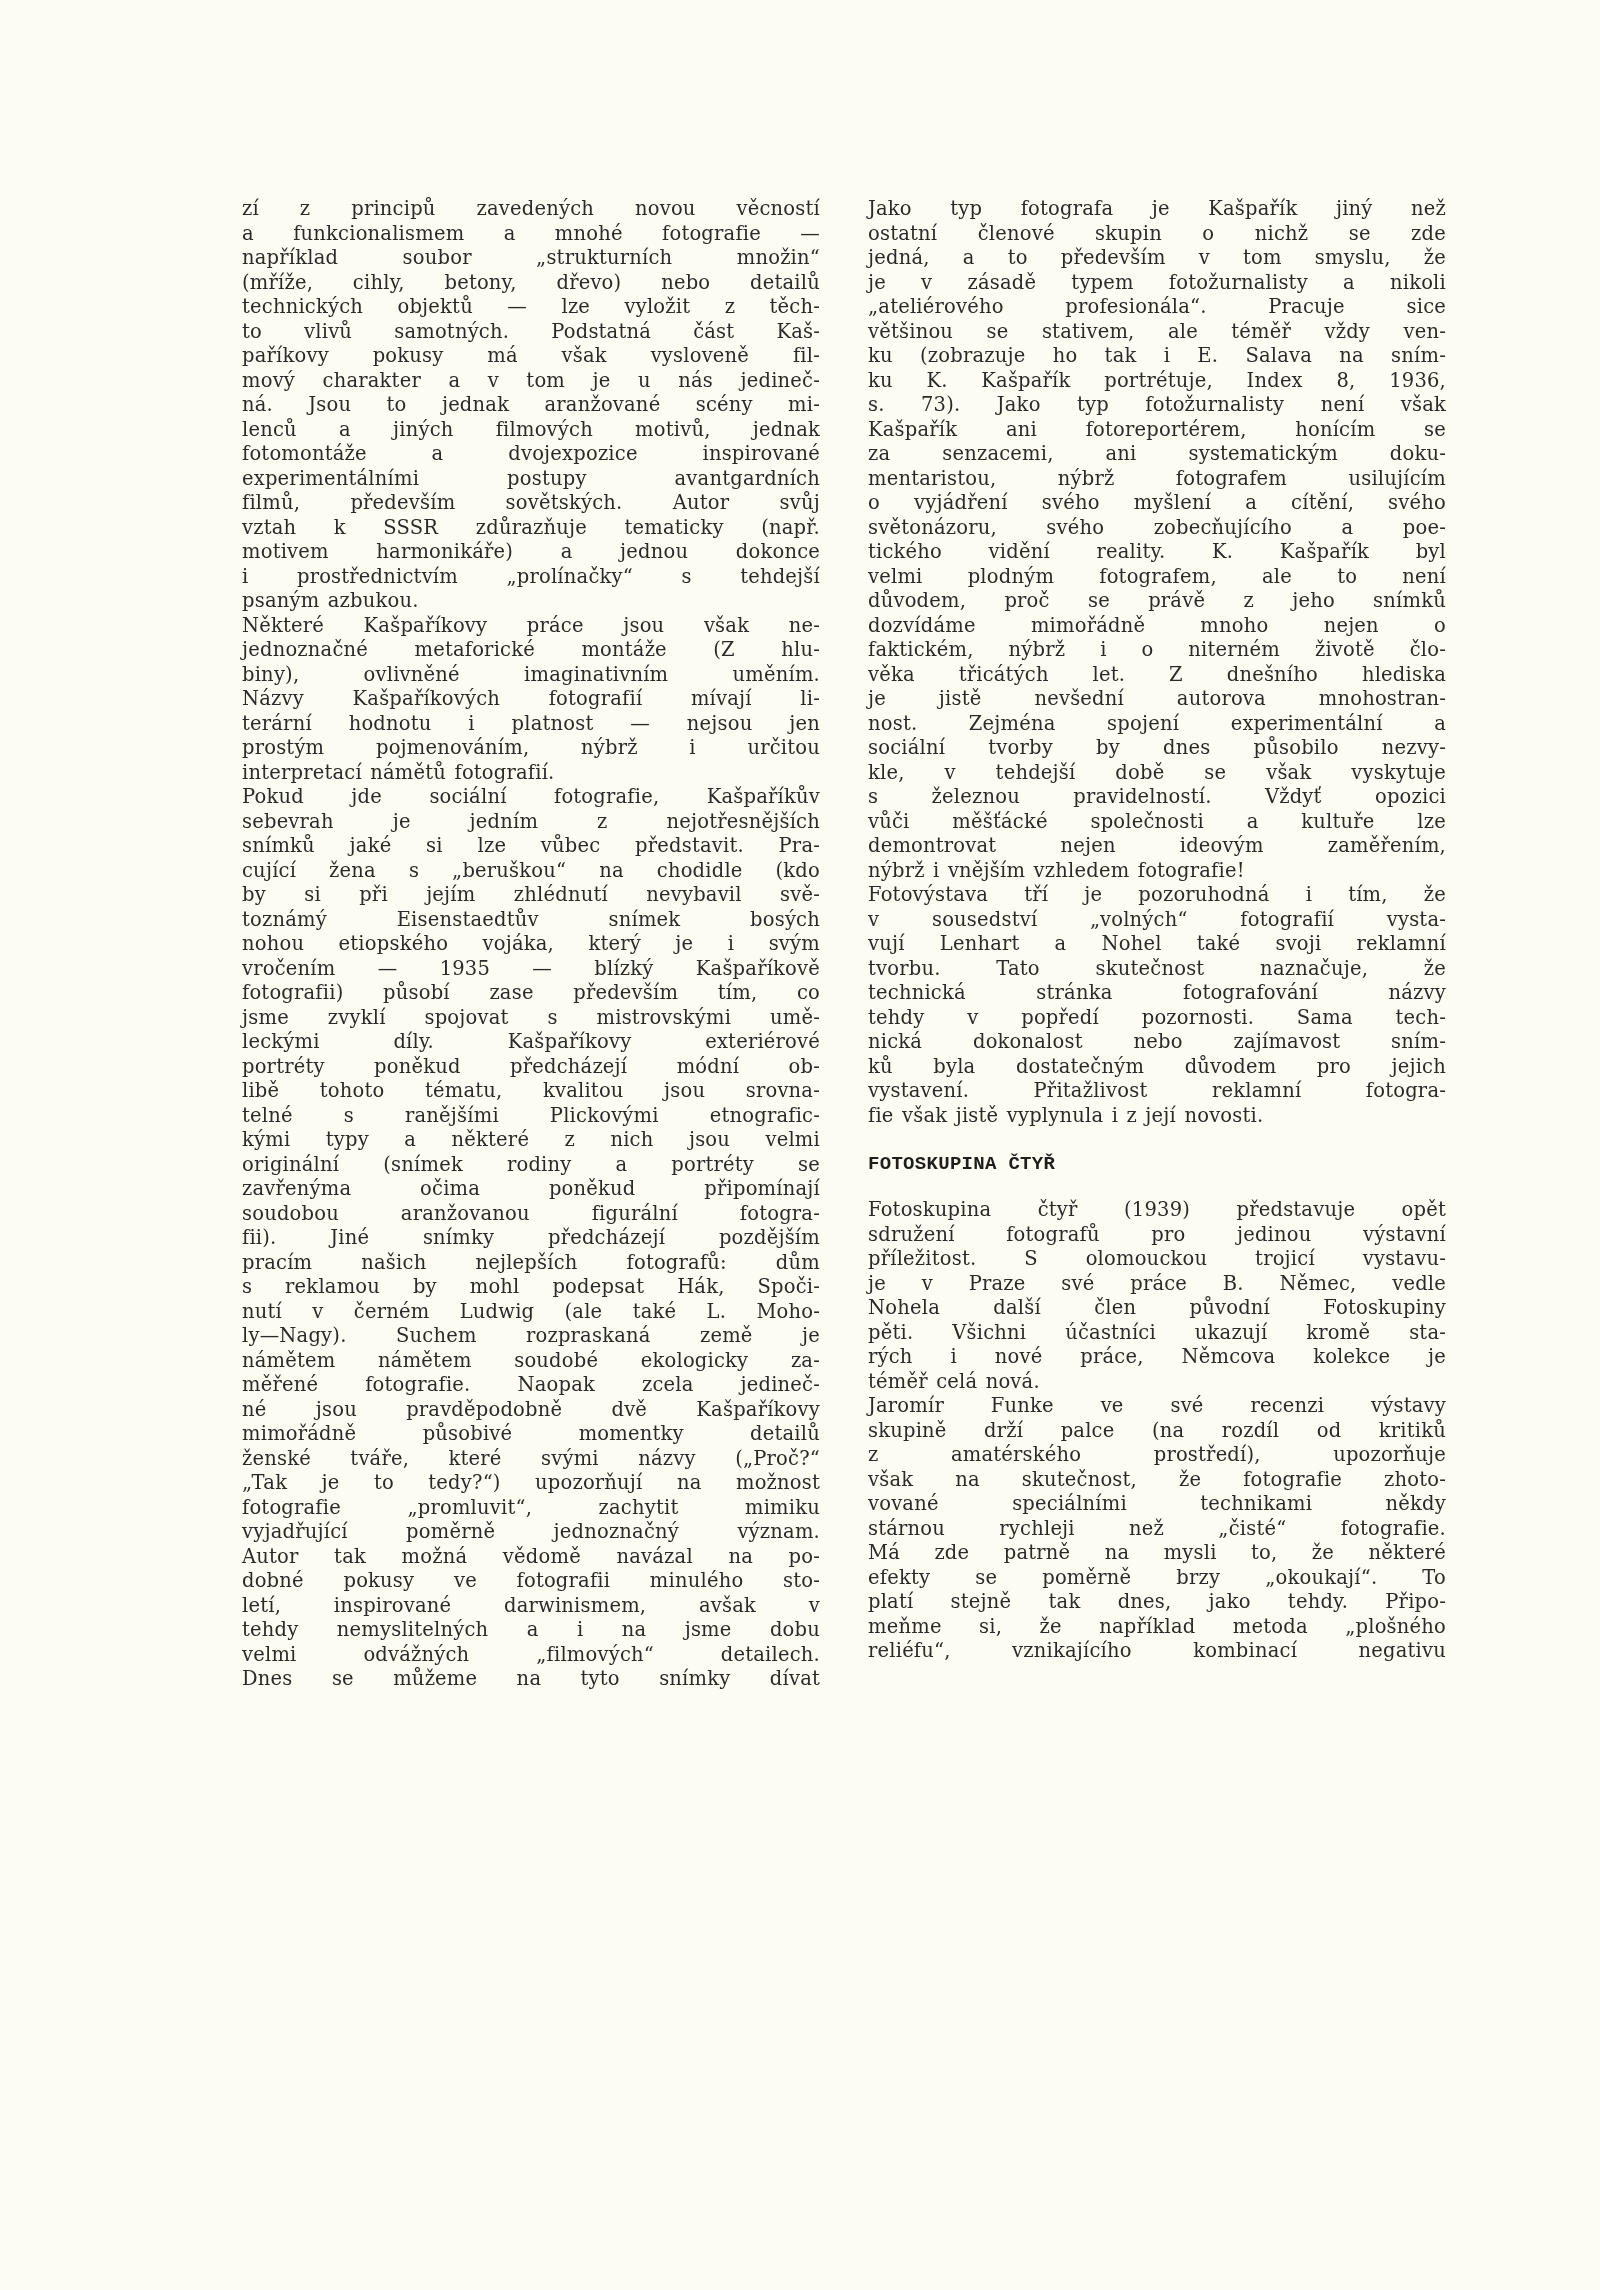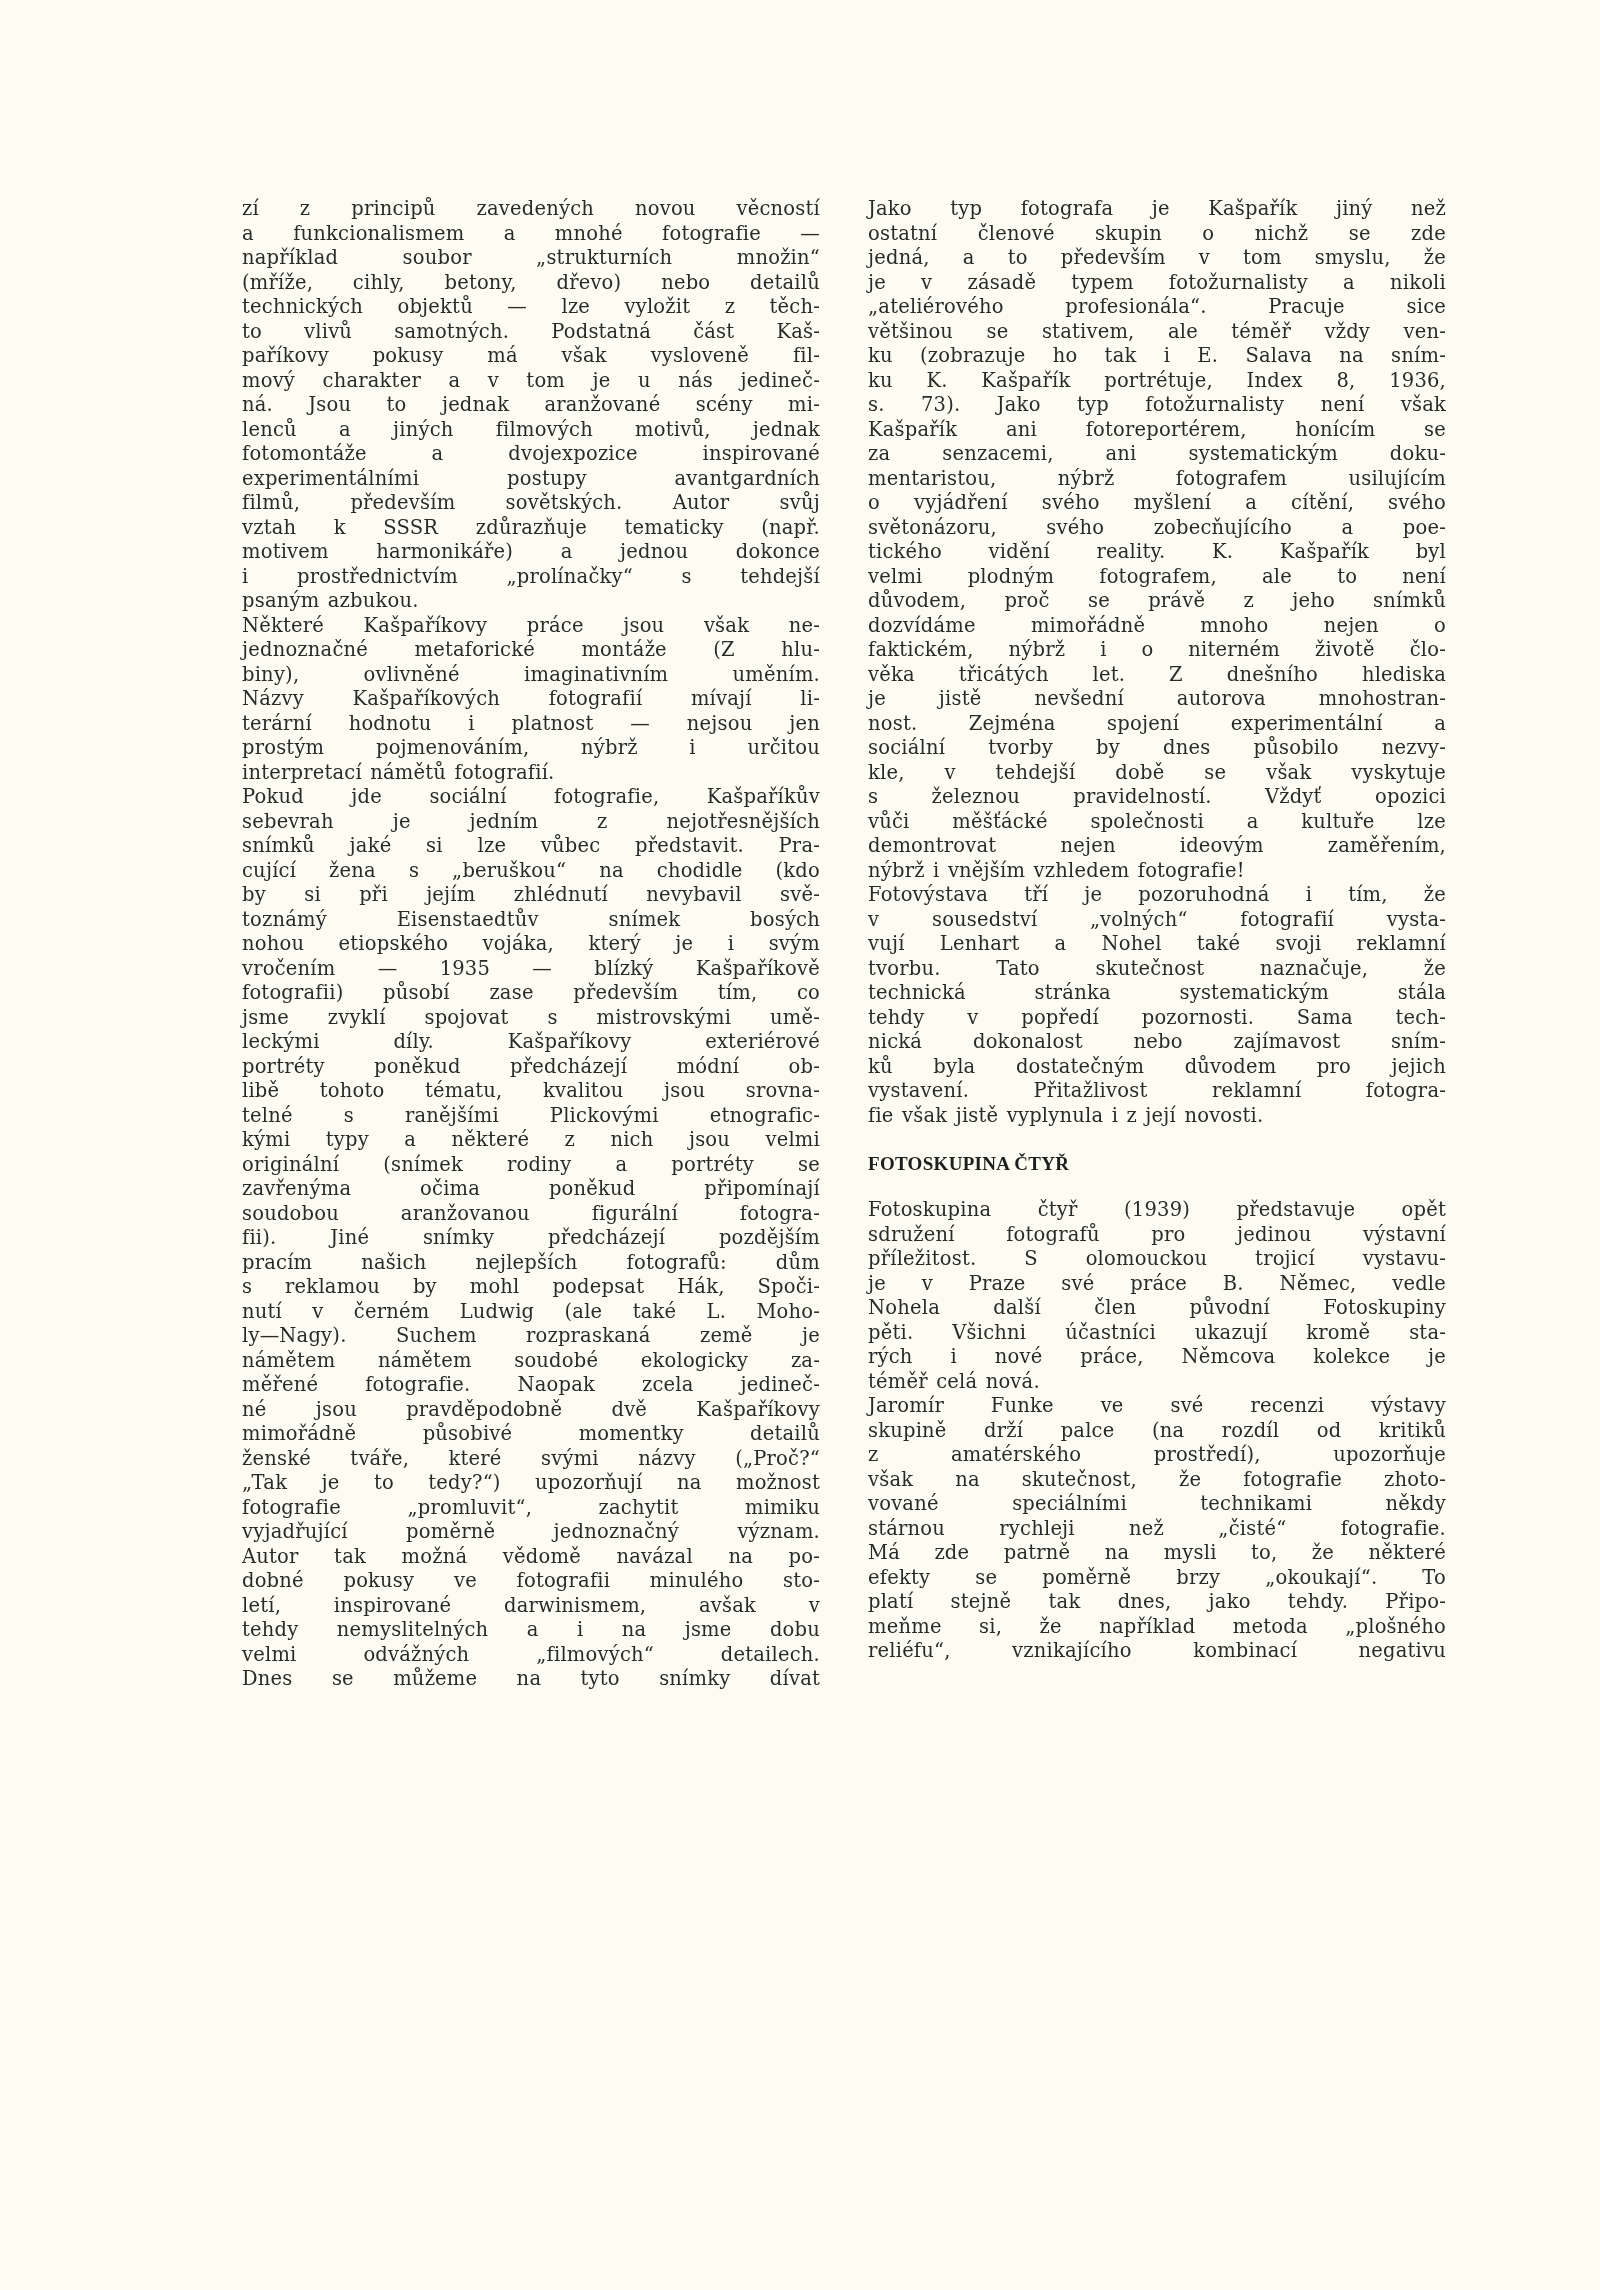--- a/index.html
+++ b/index.html
@@ -26,21 +26,21 @@
     font-size: 19.5px;
     letter-spacing: 0.2px;
     white-space: nowrap;
     text-align: justify;
     text-align-last: justify;
     word-spacing: 2px;
   }
   .line.last { text-align-last: left; }
   .heading {
     display: block;
-    font-family: Liberation Serif, serif;
+    font-family: Liberation Mono, monospace;
     font-weight: bold;
     font-size: 19px;
     letter-spacing: 0.3px;
     color: #1e1e1c;
     margin-top: 24px;
     margin-bottom: 22px;
     height: 24px;
     line-height: 24px;
   }
 </style>
@@ -146,21 +146,21 @@
         <span class="line">s železnou pravidelností. Vždyť opozici</span>
         <span class="line">vůči měšťácké společnosti a kultuře lze</span>
         <span class="line">demontrovat nejen ideovým zaměřením,</span>
         <span class="line last">nýbrž i vnějším vzhledem fotografie!</span>
       </div>
       <div>
         <span class="line">Fotovýstava tří je pozoruhodná i tím, že</span>
         <span class="line">v sousedství „volných“ fotografií vysta-</span>
         <span class="line">vují Lenhart a Nohel také svoji reklamní</span>
         <span class="line">tvorbu. Tato skutečnost naznačuje, že</span>
-        <span class="line">technická stránka systematickým stála</span>
+        <span class="line">technická stránka fotografování názvy</span>
         <span class="line">tehdy v popředí pozornosti. Sama tech-</span>
         <span class="line">nická dokonalost nebo zajímavost sním-</span>
         <span class="line">ků byla dostatečným důvodem pro jejich</span>
         <span class="line">vystavení. Přitažlivost reklamní fotogra-</span>
         <span class="line last">fie však jistě vyplynula i z její novosti.</span>
       </div>
       <div class="heading">FOTOSKUPINA ČTYŘ</div>
       <div>
         <span class="line">Fotoskupina čtyř (1939) představuje opět</span>
         <span class="line">sdružení fotografů pro jedinou výstavní</span>

